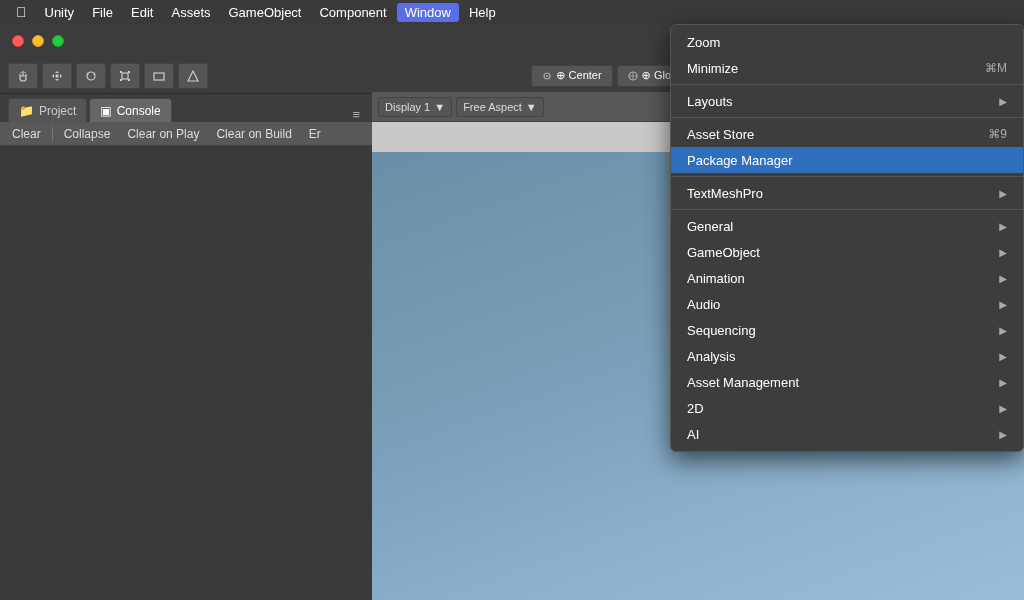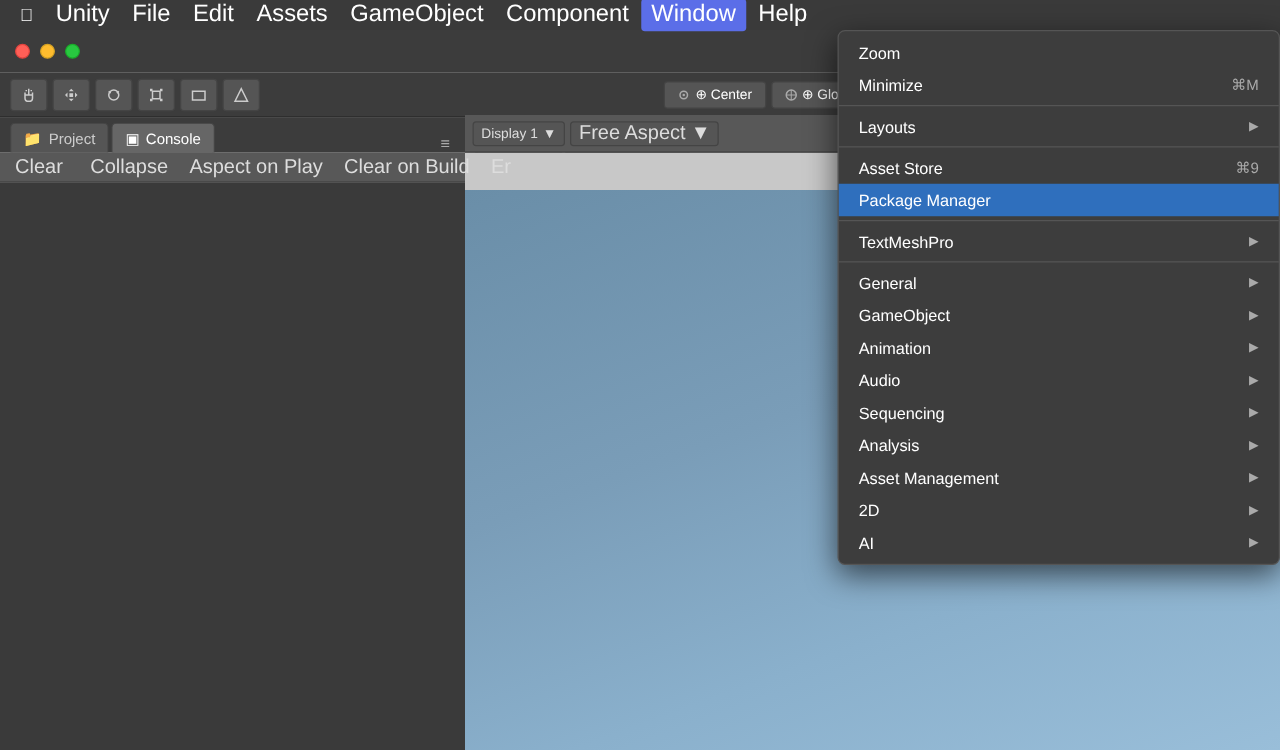--- a/index.html
+++ b/index.html
@@ -19,21 +19,21 @@
       background: #3a3a3a;
       display: flex;
       align-items: center;
       padding: 0 8px;
       gap: 2px;
       position: relative;
       z-index: 100;
     }
     .menu-bar-item {
       color: #ffffff;
-      font-size: 19px;
+      font-size: 13px;
       padding: 2px 8px;
       border-radius: 3px;
       cursor: pointer;
       white-space: nowrap;
     }
     .menu-bar-item.active {
       background: #5b6ee8;
     }
     .apple-logo {
       color: #ffffff;
@@ -135,21 +135,21 @@
       padding: 0 4px;
       gap: 1px;
       border-bottom: 1px solid #444;
     }
     .console-btn {
       height: 18px;
       padding: 0 8px;
       background: transparent;
       border: none;
       color: #ddd;
-      font-size: 16px;
+      font-size: 12px;
       cursor: pointer;
       border-radius: 2px;
       white-space: nowrap;
     }
     .console-sep {
       width: 1px;
       height: 14px;
       background: #777;
       margin: 0 2px;
     }
@@ -203,21 +203,21 @@
       align-items: center;
       gap: 4px;
       justify-content: center;
     }
     .aspect-select {
       height: 20px;
       background: #555;
       border: 1px solid #444;
       border-radius: 3px;
       color: #ddd;
-      font-size: 16px;
+      font-size: 11px;
       padding: 0 6px;
       cursor: pointer;
       display: flex;
       align-items: center;
       gap: 4px;
     }
 
     .dropdown-menu {
       position: absolute;
       top: 24px;
@@ -357,21 +357,21 @@
   <div class="tab">
     <span>◎</span>
     <span>Asset Store</span>
   </div>
 </div>
 
 <div class="console-toolbar" style="position:absolute; top:122px; left:0; width:372px;">
   <button class="console-btn">Clear</button>
   <div class="console-sep"></div>
   <button class="console-btn">Collapse</button>
-  <button class="console-btn">Aspect on Play</button>
+  <button class="console-btn">Clear on Play</button>
   <button class="console-btn">Clear on Build</button>
   <button class="console-btn">Er</button>
 </div>
 
 <div class="game-toolbar">
   <div class="display-select">
     <span>Display 1</span>
     <span>▼</span>
   </div>
   <div class="aspect-select">

